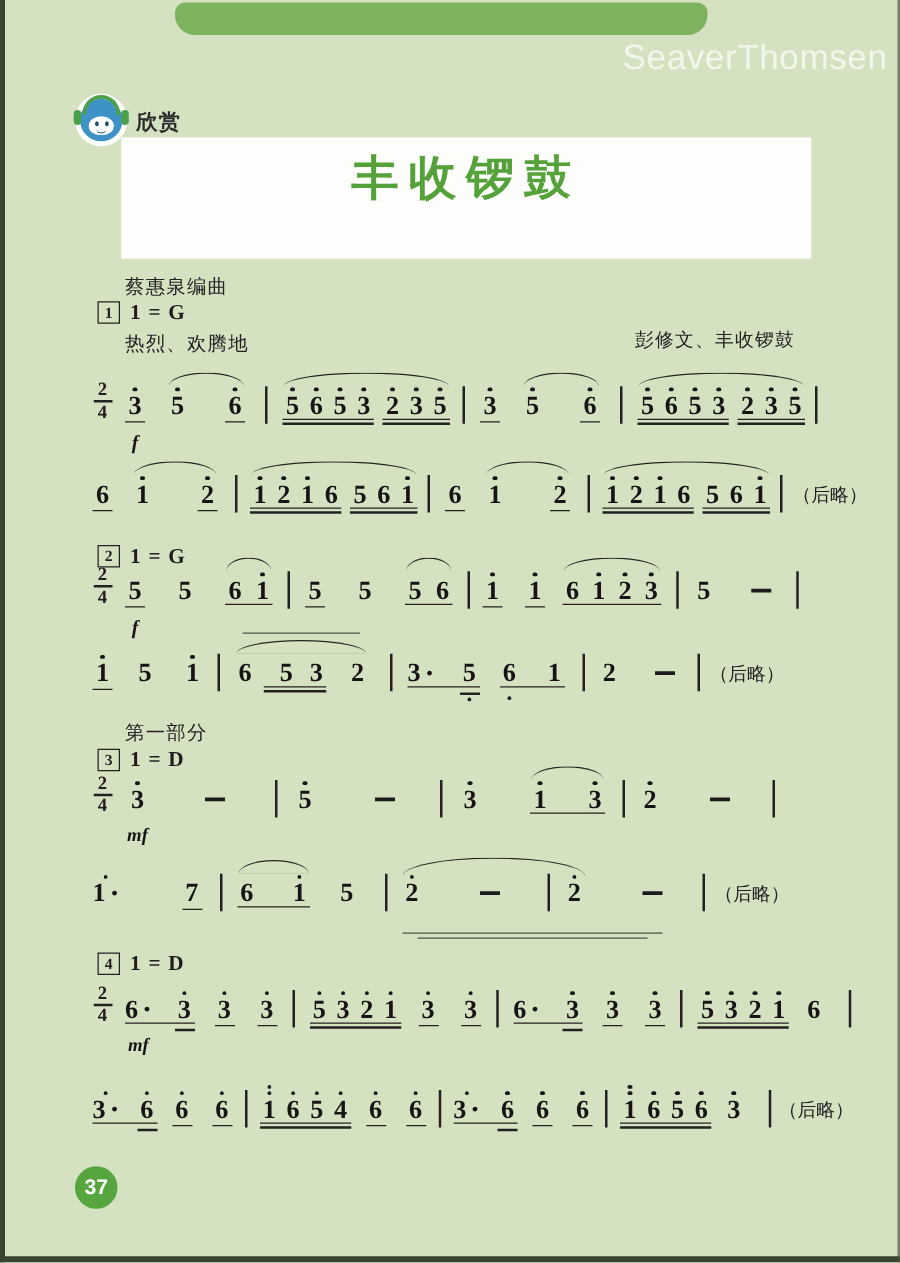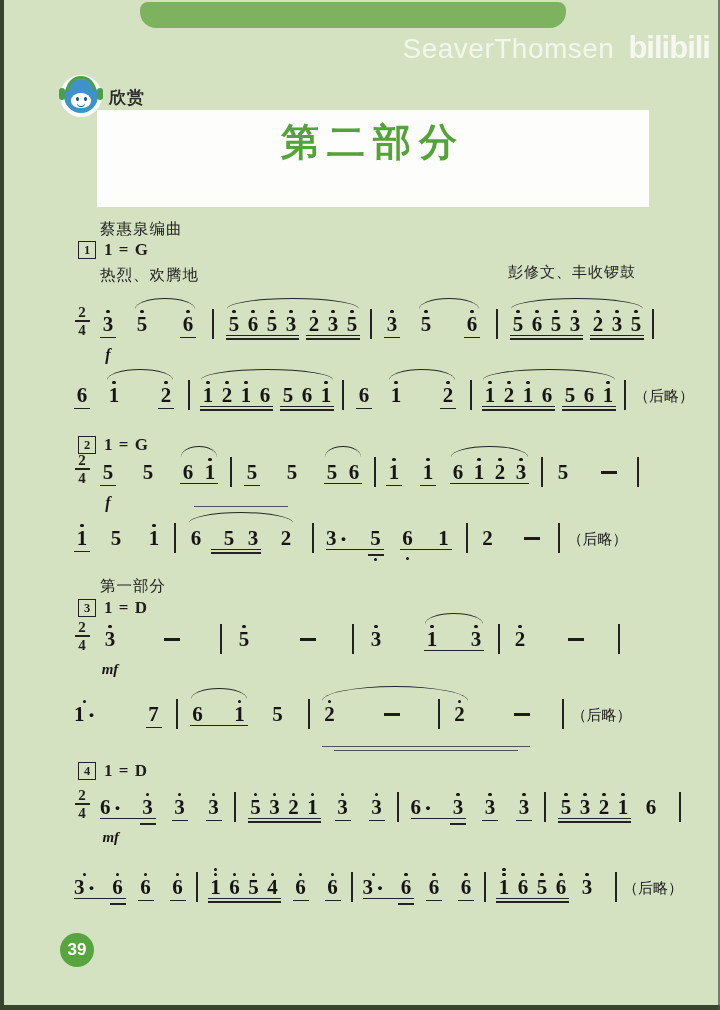--- a/index.html
+++ b/index.html
@@ -75,37 +75,36 @@
           display:flex;align-items:center;justify-content:center;color:#fff;font-weight:700;font-size:17px;}
 </style>
 </head>
 <body>
 
 <div id="page">
   <div class="band"></div>
 
   <div class="wm">
     <span class="wm-name">SeaverThomsen</span>
-    <span class="wm-logo">bilibili</span>
   </div>
 
   <div class="mascot">
     <div class="m-body"></div>
     <div class="m-band"></div>
     <div class="m-ear" style="left:-1px;"></div>
     <div class="m-ear" style="right:-1px;"></div>
     <div class="m-face"></div>
     <div class="m-eye" style="left:16px;"></div>
     <div class="m-eye" style="left:24px;"></div>
     <div class="m-smile"></div>
   </div>
   <div class="hdr-label">欣赏</div>
 
   <div class="banner">
-    <div class="title">第二部分</div>
+    <div class="title">丰收锣鼓</div>
   </div>
 
   <div class="ptxt part1">蔡惠泉编曲</div>
   <div class="ptxt part2">第一部分</div>
   <div class="ptxt tempo">热烈、欢腾地</div>
   <div class="credit">彭修文、丰收锣鼓</div>
 
   <div class="mark m1">
     <span class="box">1</span>
     <span class="key">1 = G</span>
@@ -1586,18 +1585,18 @@
               </div>
               <div class="below" style="padding-top: 1.5px;"></div>
             </div>
           </div>
         </div>
         <div class="barline" style="margin-right: 6px;"></div>
         <div class="posttxt">（后略）</div>
       </div>
     </div>
 
-  <div class="pageno">39</div>
+  <div class="pageno">37</div>
 
   <div class="edge-left"></div>
   <div class="edge-bottom"></div>
   <div class="edge-right"></div>
 </div>
 
 </body></html>

